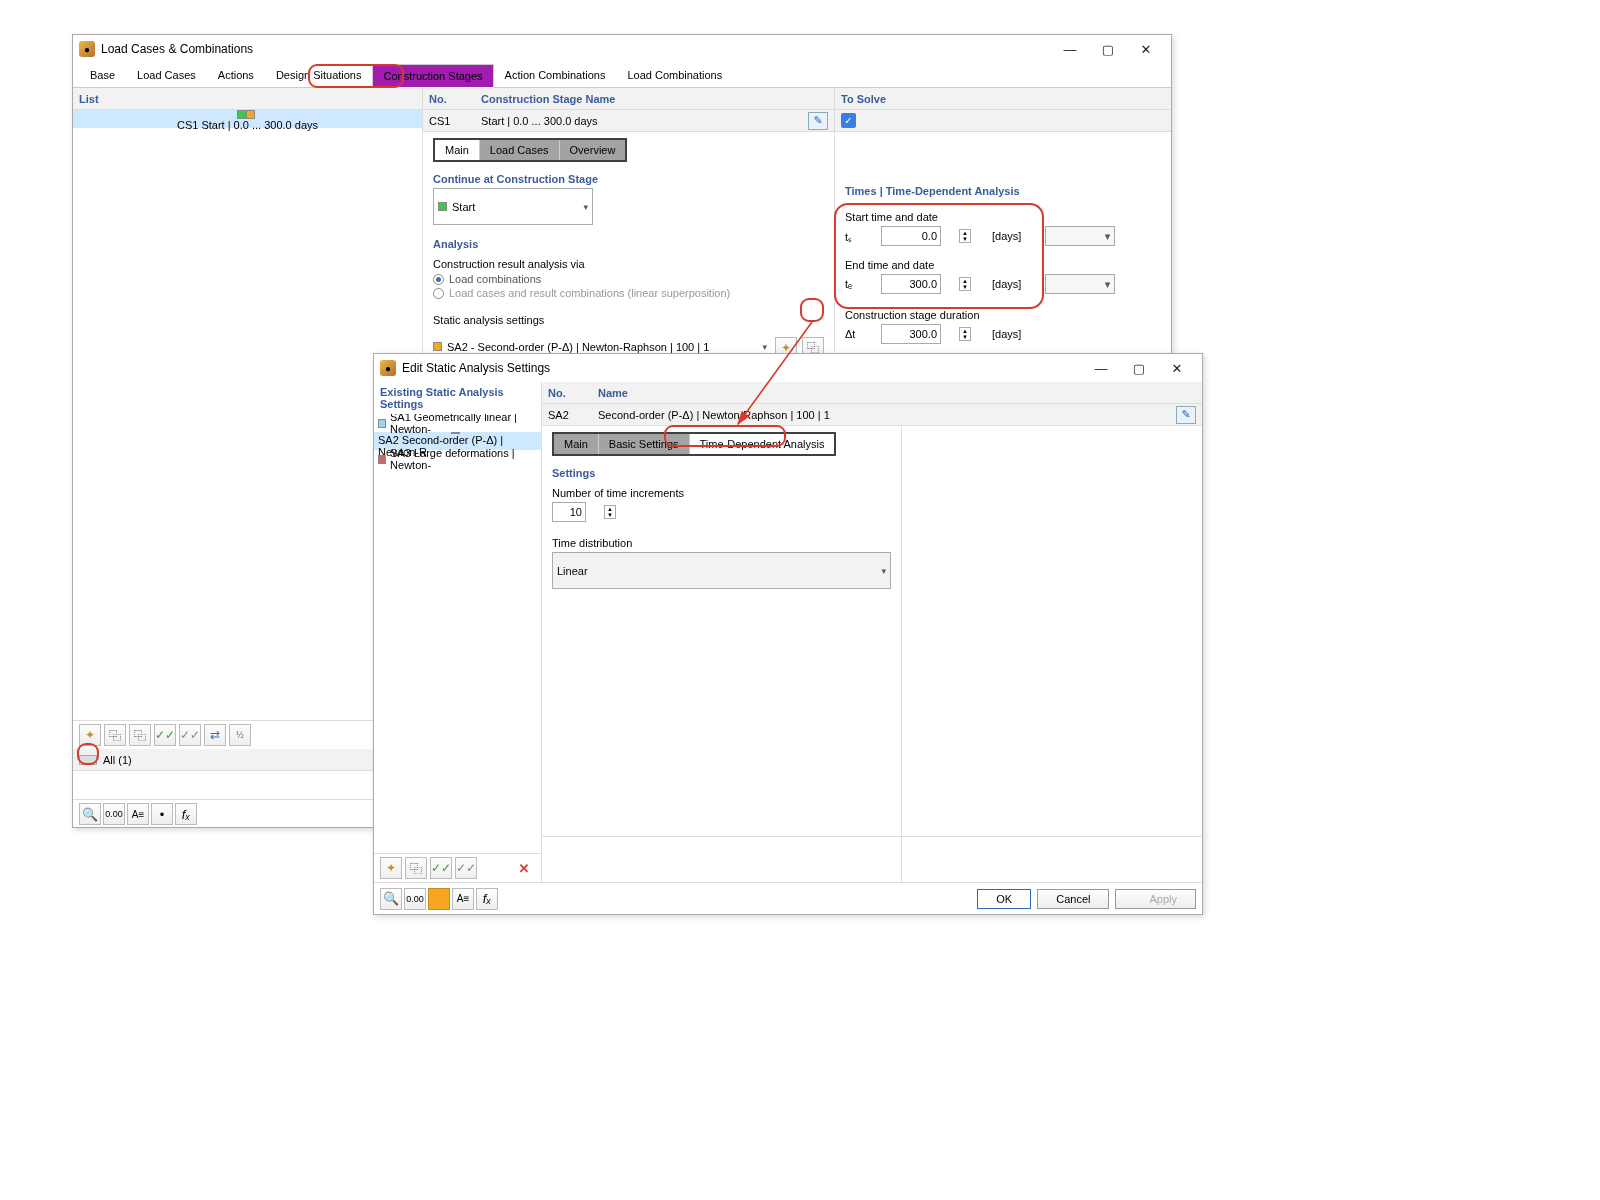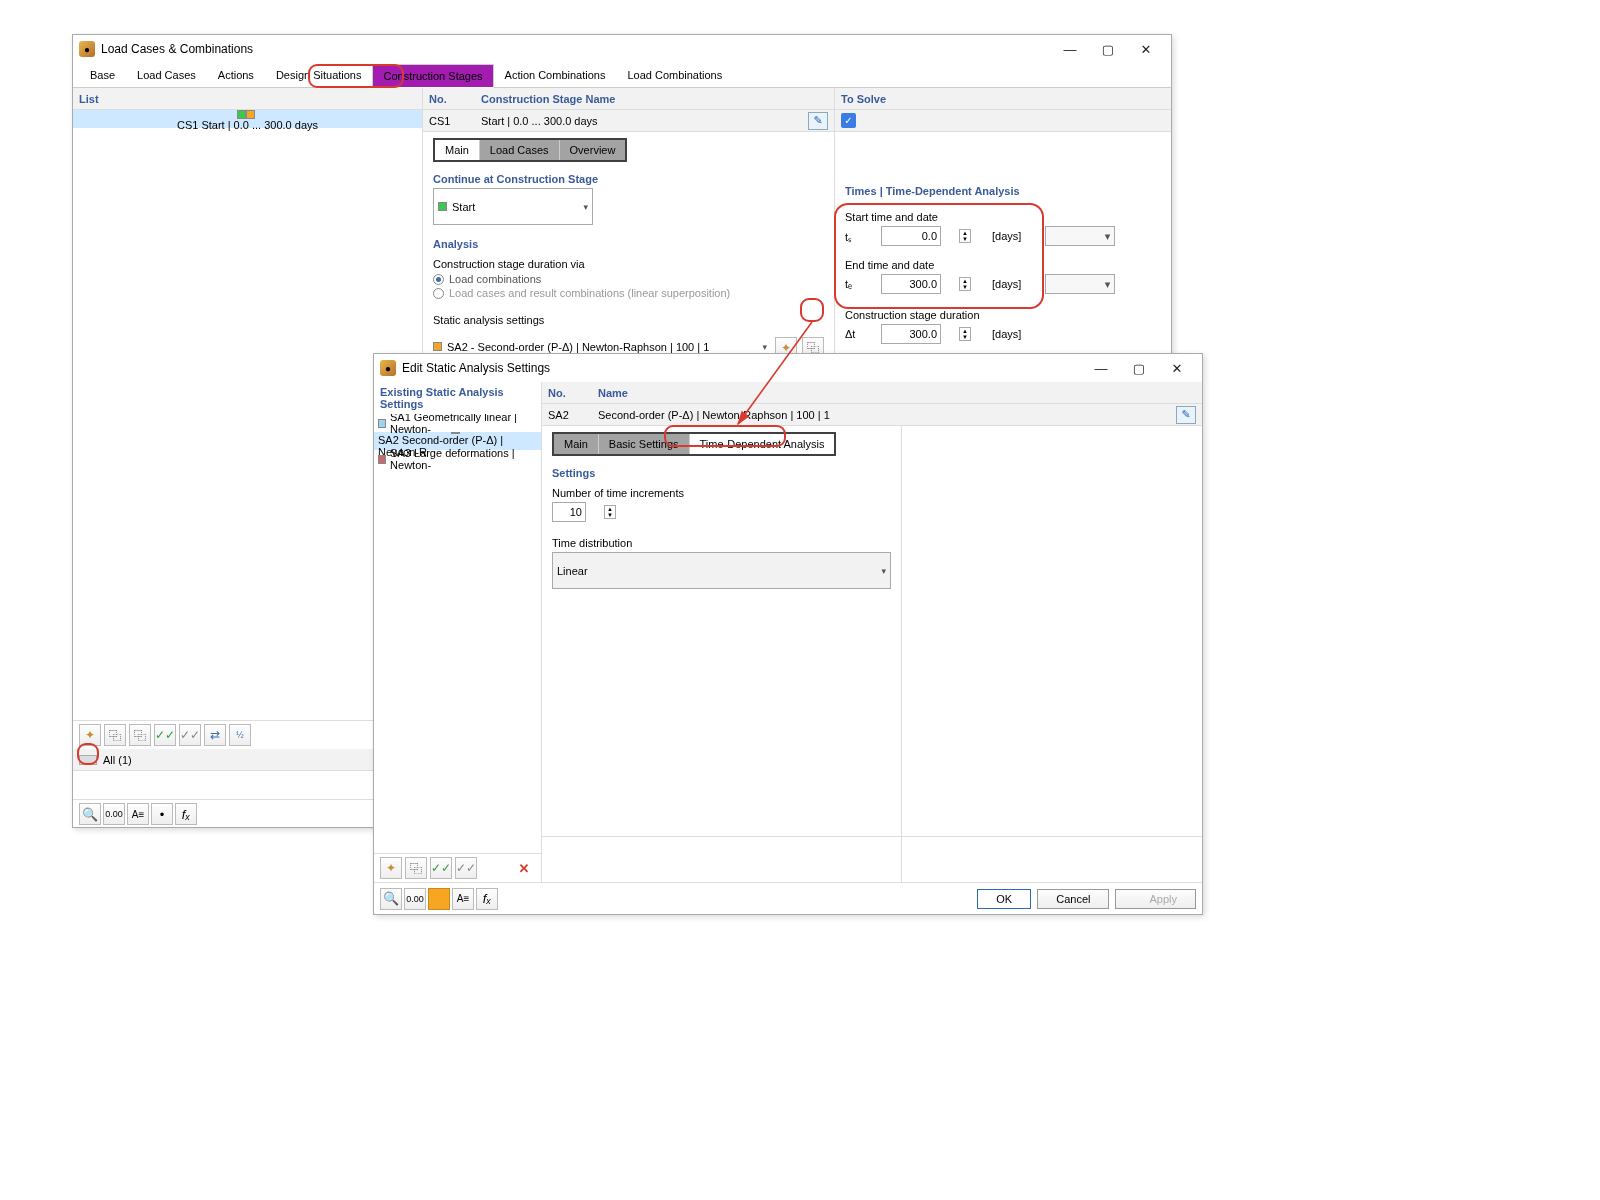--- a/index.html
+++ b/index.html
@@ -163,21 +163,21 @@
           </div>
         <div style="height:8px;"></div>
         <div class="section-header">Continue at Construction Stage</div>
         <div class="combo" style="width:160px;">
           <span class="sw g" style="margin-right:5px;"></span>
           <span>Start</span>
           <span class="chev">▾</span>
         </div>
         <div style="height:10px;"></div>
         <div class="section-header">Analysis</div>
-        <div class="field-label">Construction stage duration via</div>
+        <div class="field-label">Construction result analysis via</div>
         <div class="radio-row sel">
             <span class="rcircle"></span>
             <span>Load combinations</span>
           </div>
         <div class="radio-row disabled">
             <span class="rcircle"></span>
             <span>Load cases and result combinations (linear superposition)</span>
           </div>
         <div style="height:8px;"></div>
         <div class="field-label">Static analysis settings</div>

